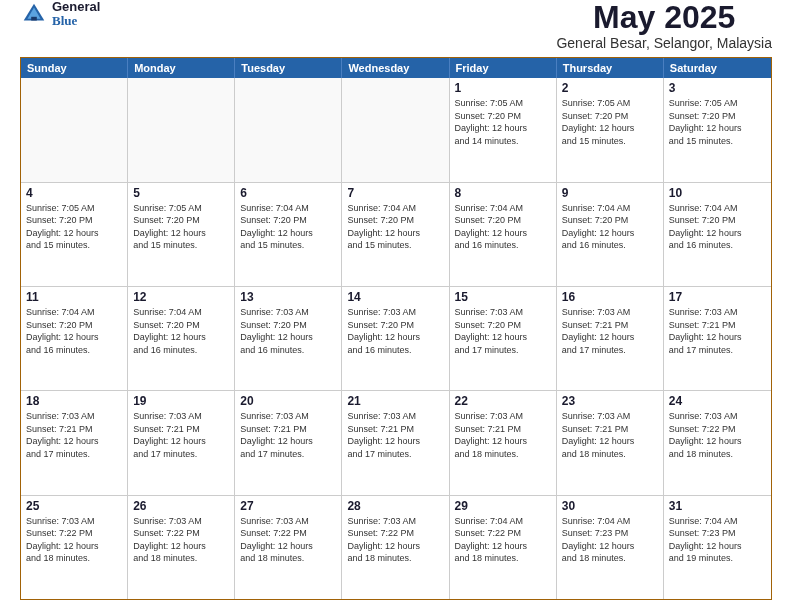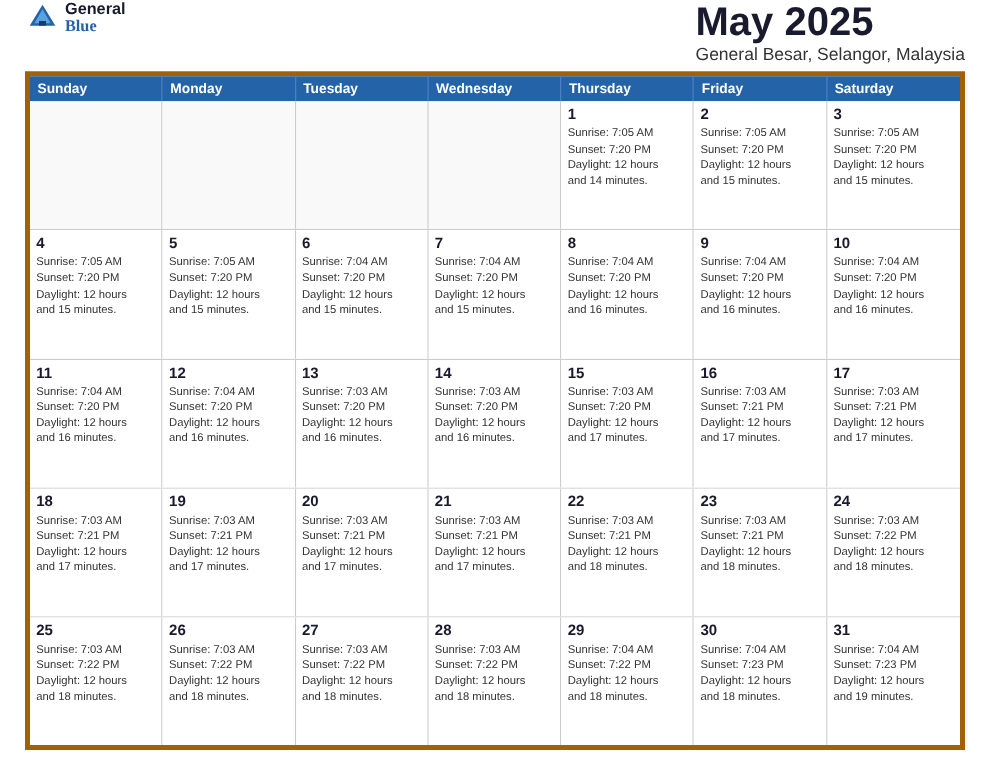--- a/index.html
+++ b/index.html
@@ -42,37 +42,37 @@
       font-size: 13px;
       font-weight: bold;
       color: #2563a8;
       font-family: Liberation Serif, serif;
     }
     .logo-icon {
       width: 28px;
       height: 28px;
     }
     .title-block {
-      text-align: left;
+      text-align: center;
     }
     .main-title {
       font-size: 32px;
       font-weight: bold;
       color: #1a1a2e;
       line-height: 1.1;
     }
     .subtitle {
       font-size: 14px;
       color: #333;
     }
     .calendar {
       flex: 1;
       display: flex;
       flex-direction: column;
-      border: 4px solid #a16207;
+      border: 1px solid #a16207;
     }
     .cal-header {
       display: grid;
       grid-template-columns: repeat(7, 1fr);
       background: #2563a8;
     }
     .cal-header-cell {
       color: #fff;
       font-size: 11px;
       font-weight: bold;
@@ -138,22 +138,22 @@
       <div class="subtitle">General Besar, Selangor, Malaysia</div>
     </div>
   </div>
 
   <div class="calendar">
     <div class="cal-header">
     <div class="cal-header-cell">Sunday</div>
         <div class="cal-header-cell">Monday</div>
         <div class="cal-header-cell">Tuesday</div>
         <div class="cal-header-cell">Wednesday</div>
+        <div class="cal-header-cell">Friday</div>
         <div class="cal-header-cell">Thursday</div>
-        <div class="cal-header-cell">Friday</div>
         <div class="cal-header-cell">Saturday</div>
       </div>
     <div class="cal-body">
     <div class="cal-row">
           <div class="cal-cell empty"></div>
           <div class="cal-cell empty"></div>
           <div class="cal-cell empty"></div>
           <div class="cal-cell empty"></div>
           <div class="cal-cell">
             <span class="day-num">1</span>

